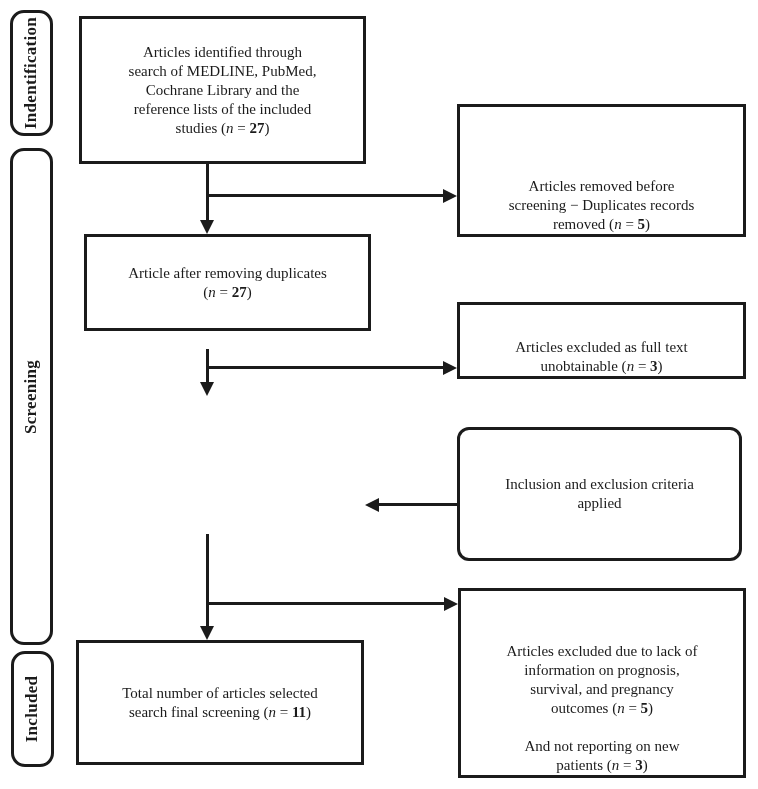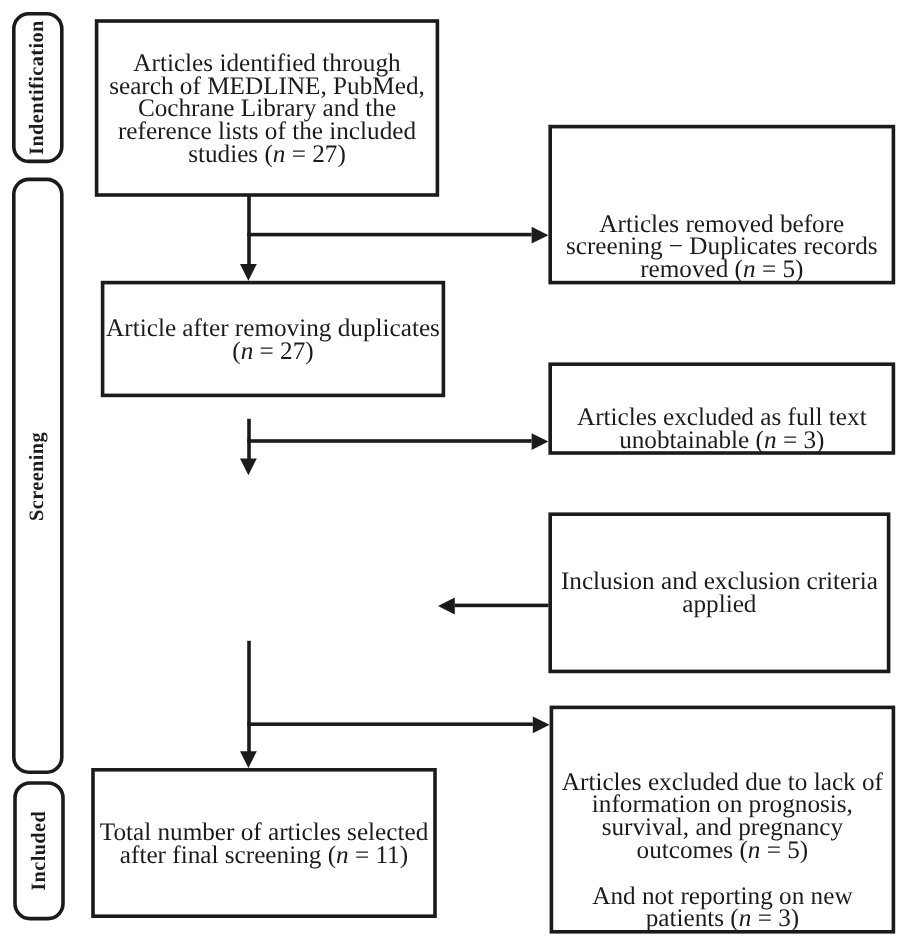--- a/index.html
+++ b/index.html
@@ -39,27 +39,27 @@
     box-sizing: border-box;
     border: 3px solid #1b1b1b;
     background: #ffffff;
     display: flex;
     justify-content: center;
     align-items: center;
   }
   .node.top-align { align-items: flex-end; }
   .box-text {
     text-align: center;
-    font-size: 21px;
+    font-size: 15px;
     line-height: 19px;
   }
   .para { margin: 0; white-space: pre-line; }
   .para + .para { margin-top: 19px; }
   .it { font-style: italic; }
-  .bd { font-weight: normal; }
+  .bd { font-weight: bold; }
 
   
   .line { position: absolute; background: #1b1b1b; }
   .ah { position: absolute; width: 0; height: 0; }
   .ah-down  { border-left: 7px solid transparent; border-right: 7px solid transparent; border-top: 14px solid #1b1b1b; }
   .ah-right { border-top: 7px solid transparent; border-bottom: 7px solid transparent; border-left: 14px solid #1b1b1b; }
   .ah-left  { border-top: 7px solid transparent; border-bottom: 7px solid transparent; border-right: 14px solid #1b1b1b; }
 </style>
 </head>
 <body>
@@ -102,31 +102,31 @@
   </div>
 
   <div class="node top-align" style="left:457px; top:302px; width:289px; height:77px; padding-top:17px;">
     <div class="box-text">
         <p class="para"><span>Articles excluded as full text
 unobtainable (</span><span class="it">n</span><span> = </span><span class="bd">3</span><span>)</span></p>
       </div>
   </div>
 
 
-  <div class="node" style="left:457px; top:427px; width:285px; height:134px;">
+  <div class="node" style="left:457px; top:427px; width:285px; height:134px;border-radius:12px;">
     <div class="box-text">
         <p class="para"><span>Inclusion and exclusion criteria
 applied</span></p>
       </div>
   </div>
 
   <div class="node" style="left:76px; top:640px; width:288px; height:125px;">
     <div class="box-text">
         <p class="para"><span>Total number of articles selected
-after final screening (</span><span class="it">n</span><span> = </span><span class="bd">11</span><span>)</span></p>
+search final screening (</span><span class="it">n</span><span> = </span><span class="bd">11</span><span>)</span></p>
       </div>
   </div>
 
   <div class="node top-align" style="left:458px; top:588px; width:288px; height:190px; padding-top:9px;">
     <div class="box-text">
         <p class="para"><span>Articles excluded due to lack of
 information on prognosis,
 survival, and pregnancy
 outcomes (</span><span class="it">n</span><span> = </span><span class="bd">5</span><span>)</span></p>
         <p class="para"><span>And not reporting on new

